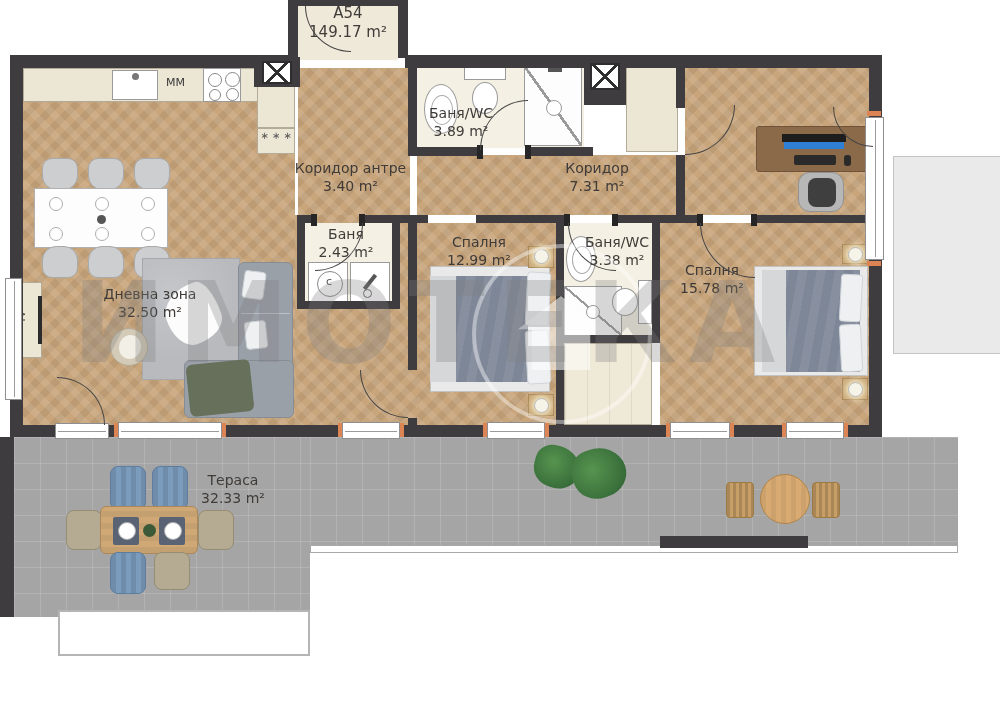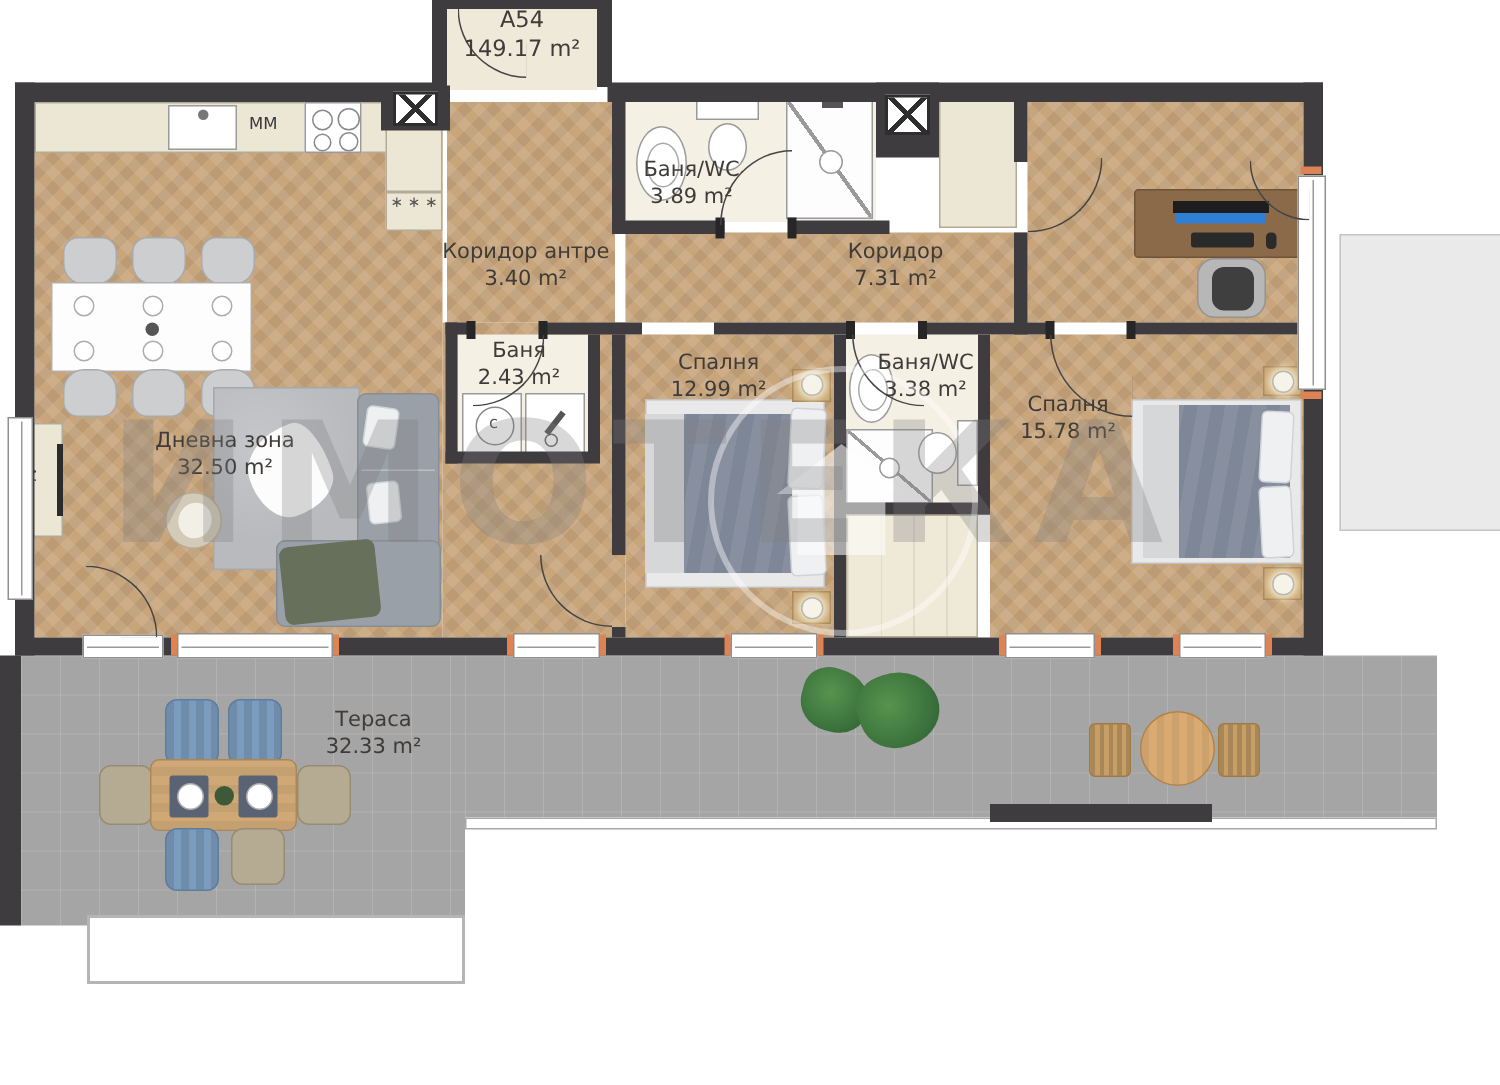--- a/index.html
+++ b/index.html
@@ -319,21 +319,21 @@
     <span>12.99 m²</span>
   </div>
   <div class="rlabel" style="left:562px;top:234px;width:110px;">
     <span>Баня/WC</span>
     <span>3.38 m²</span>
   </div>
   <div class="rlabel" style="left:652px;top:262px;width:120px;">
     <span>Спалня</span>
     <span>15.78 m²</span>
   </div>
-  <div class="rlabel" style="left:188px;top:472px;width:122px;">
+  <div class="rlabel" style="left:172px;top:472px;width:122px;">
     <span>Тераса</span>
     <span>32.33 m²</span>
   </div>
 
   <div class="wm-circle"></div>
   <div class="wm-house"></div>
   <div class="wm-big">ИМОТЕКА</div>
 
 </div>
 

